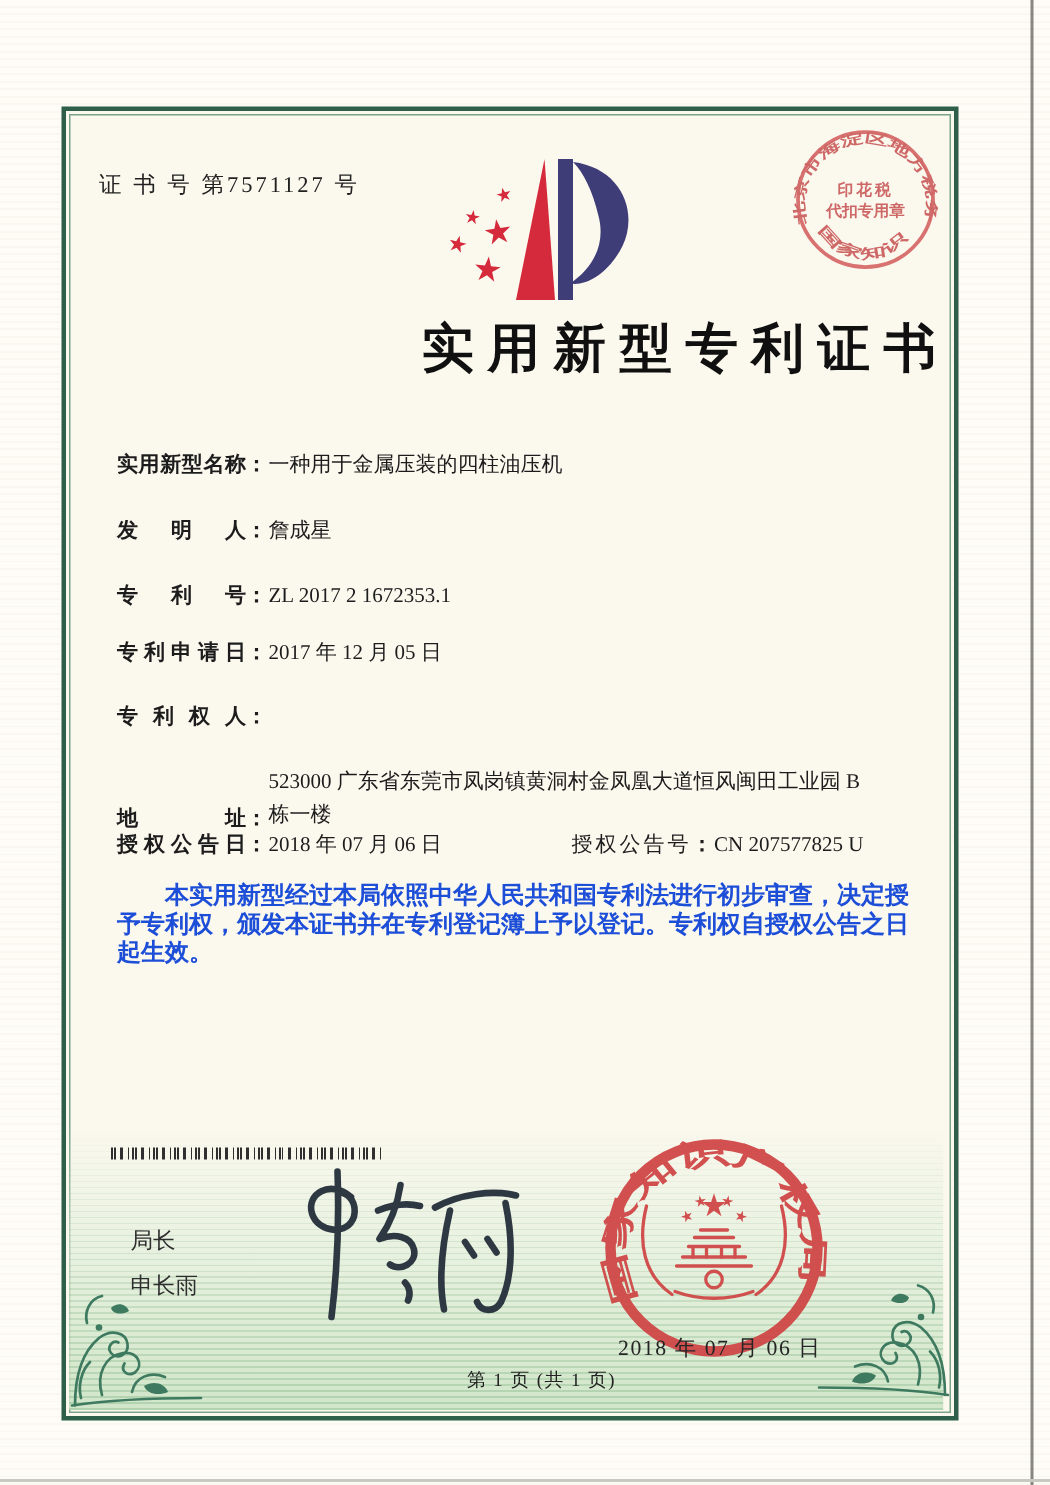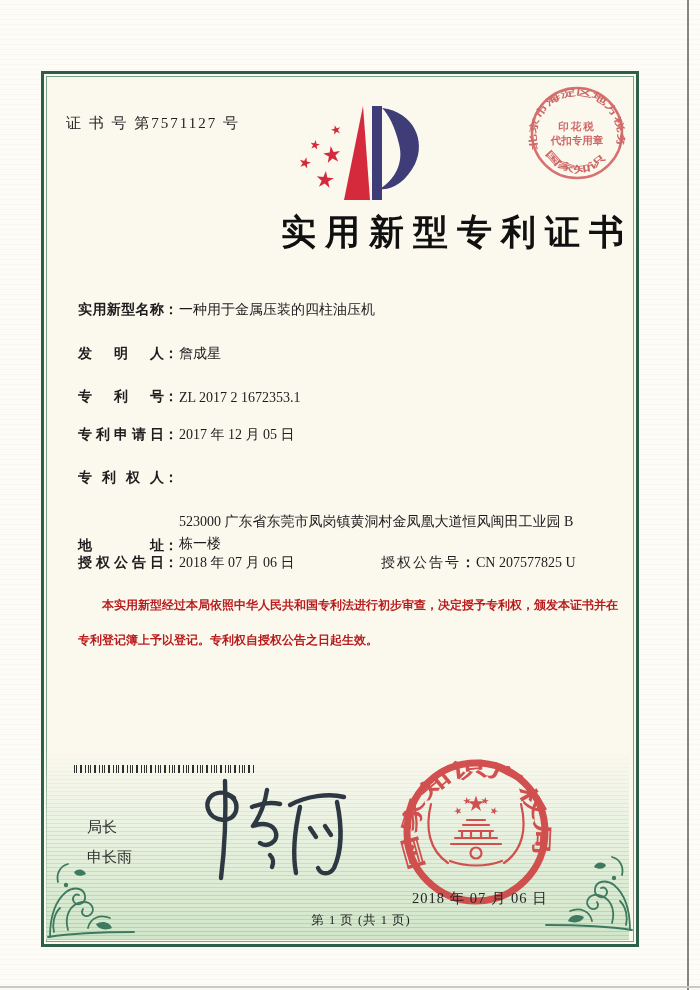--- a/index.html
+++ b/index.html
@@ -15,21 +15,21 @@
   
   .fields{position:absolute;left:78px;top:0;width:540px;font-size:14px;color:#1c1c1c;}
   .frow{position:absolute;display:flex;align-items:flex-end;white-space:nowrap;}
   .flabel{display:inline-block;width:86px;text-align:justify;text-align-last:justify;font-weight:bold;}
   .colon{display:inline-block;width:15px;font-weight:bold;}
   .fvalue{display:inline-block;}
   .frow.addr .fvalue{white-space:normal;width:398px;line-height:22px;}
   .grant-col2{position:absolute;left:303px;top:0;white-space:nowrap;}
   .grant-col2 .glabel{font-weight:normal;letter-spacing:2px;}
   
-  .paras{position:absolute;left:78px;top:588px;width:540px;font-size:12px;line-height:35px;color:#b91c1c;}
+  .paras{position:absolute;left:78px;top:588px;width:540px;font-size:16px;line-height:19px;color:#1d4ed8;}
   .paras p{margin:0;text-indent:2em;font-weight:bold;}
   
   .green-zone{position:absolute;left:46px;top:750px;width:583px;height:190px;overflow:hidden;}
   .green-tint{position:absolute;inset:0;background:linear-gradient(to bottom,rgba(228,241,225,0) 0%,rgba(224,239,219,0.55) 35%,rgba(206,229,199,0.95) 100%);}
   .green-stripes{position:absolute;inset:0;background:repeating-linear-gradient(0deg,rgba(113,168,120,0.32) 0 1px,transparent 1px 4px);-webkit-mask-image:linear-gradient(to bottom,transparent 0%,rgba(0,0,0,.55) 40%,#000 100%);mask-image:linear-gradient(to bottom,transparent 0%,rgba(0,0,0,.55) 40%,#000 100%);}
   .barcode{position:absolute;left:74px;top:765px;width:180px;height:8px;background:repeating-linear-gradient(90deg,#2f2f2f 0 1px,transparent 1px 2px,#2f2f2f 2px 3px,transparent 3px 6px,#2f2f2f 6px 8px,transparent 8px 11px,#2f2f2f 11px 12px,transparent 12px 14px);z-index:5;}
   .signer-title{position:absolute;left:87px;top:818px;font-size:15px;color:#2e2e2e;z-index:5;}
   .signer-name{position:absolute;left:87px;top:848px;font-size:15px;color:#2e2e2e;z-index:5;}
   .signature{position:absolute;left:188px;top:776px;z-index:5;}
   .seal{position:absolute;left:400px;top:756px;z-index:4;opacity:.92;}

